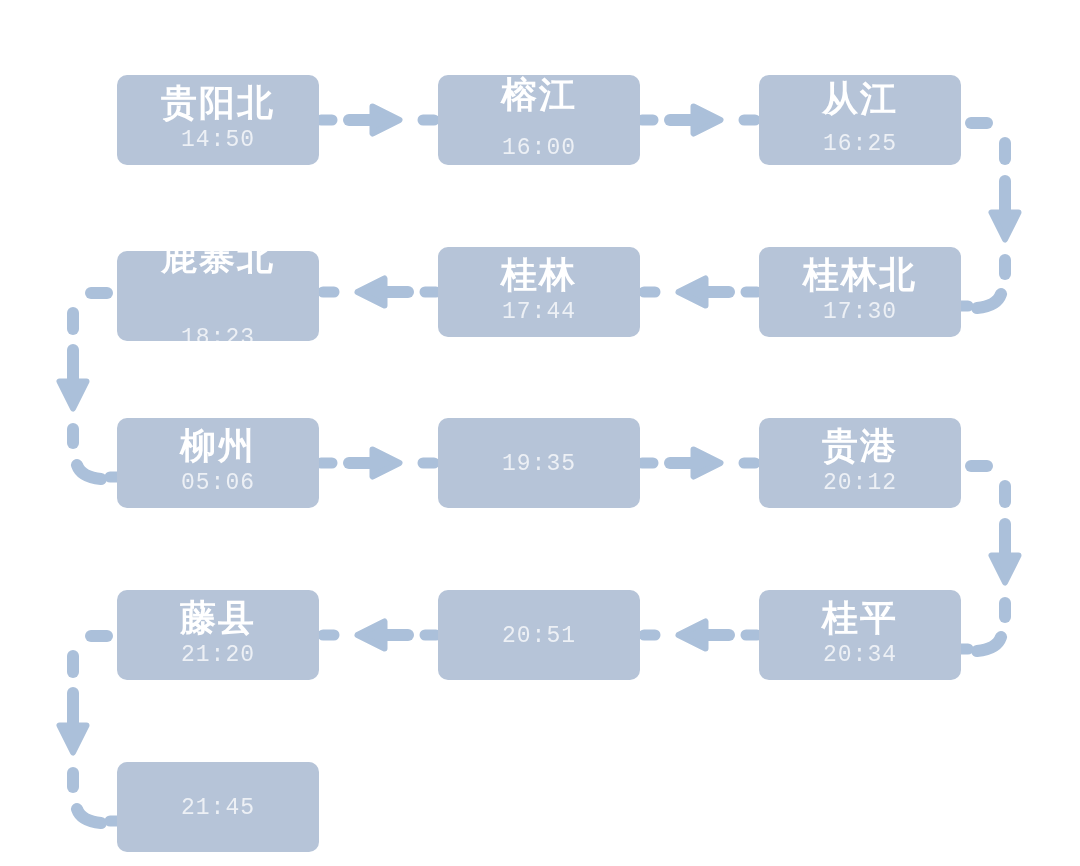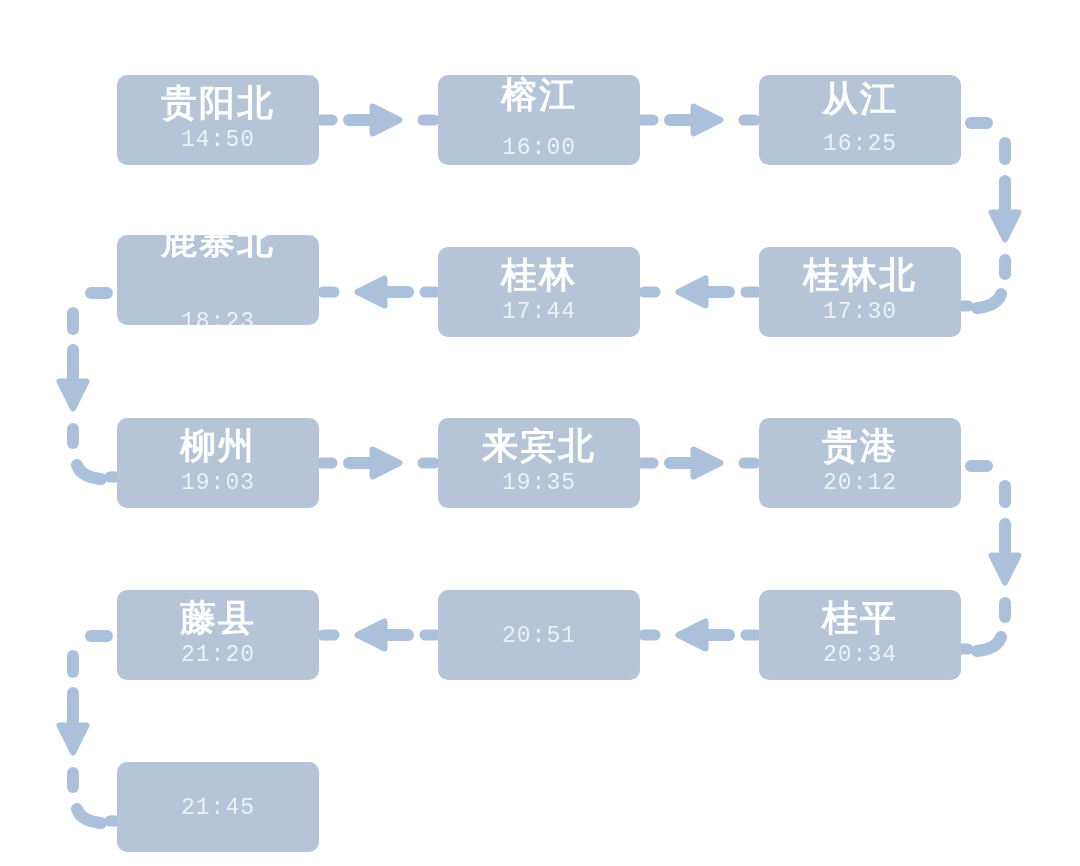--- a/index.html
+++ b/index.html
@@ -135,30 +135,29 @@
         <div class="station-time">16:25</div>
       </div>
       <div class="station-box" style="left: 759px; top: 222px;">
         <div class="station-name">桂林北</div>
         <div class="station-time">17:30</div>
       </div>
       <div class="station-box" style="left: 438px; top: 222px;">
         <div class="station-name">桂林</div>
         <div class="station-time">17:44</div>
       </div>
-      <div class="station-box" style="left: 117px; top: 210px; gap: 44px;">
+      <div class="station-box" style="left: 117px; top: 226px; gap: 44px;">
         <div class="station-name">鹿寨北</div>
         <div class="station-time">18:23</div>
       </div>
       <div class="station-box" style="left: 117px; top: 393px;">
         <div class="station-name">柳州</div>
-        <div class="station-time">19:03</div>
+        <div class="station-time">05:06</div>
       </div>
       <div class="station-box" style="left: 438px; top: 393px;">
-        <div class="station-name">来宾北</div>
         <div class="station-time">19:35</div>
       </div>
       <div class="station-box" style="left: 759px; top: 393px;">
         <div class="station-name">贵港</div>
         <div class="station-time">20:12</div>
       </div>
       <div class="station-box" style="left: 759px; top: 565px;">
         <div class="station-name">桂平</div>
         <div class="station-time">20:34</div>
       </div>

